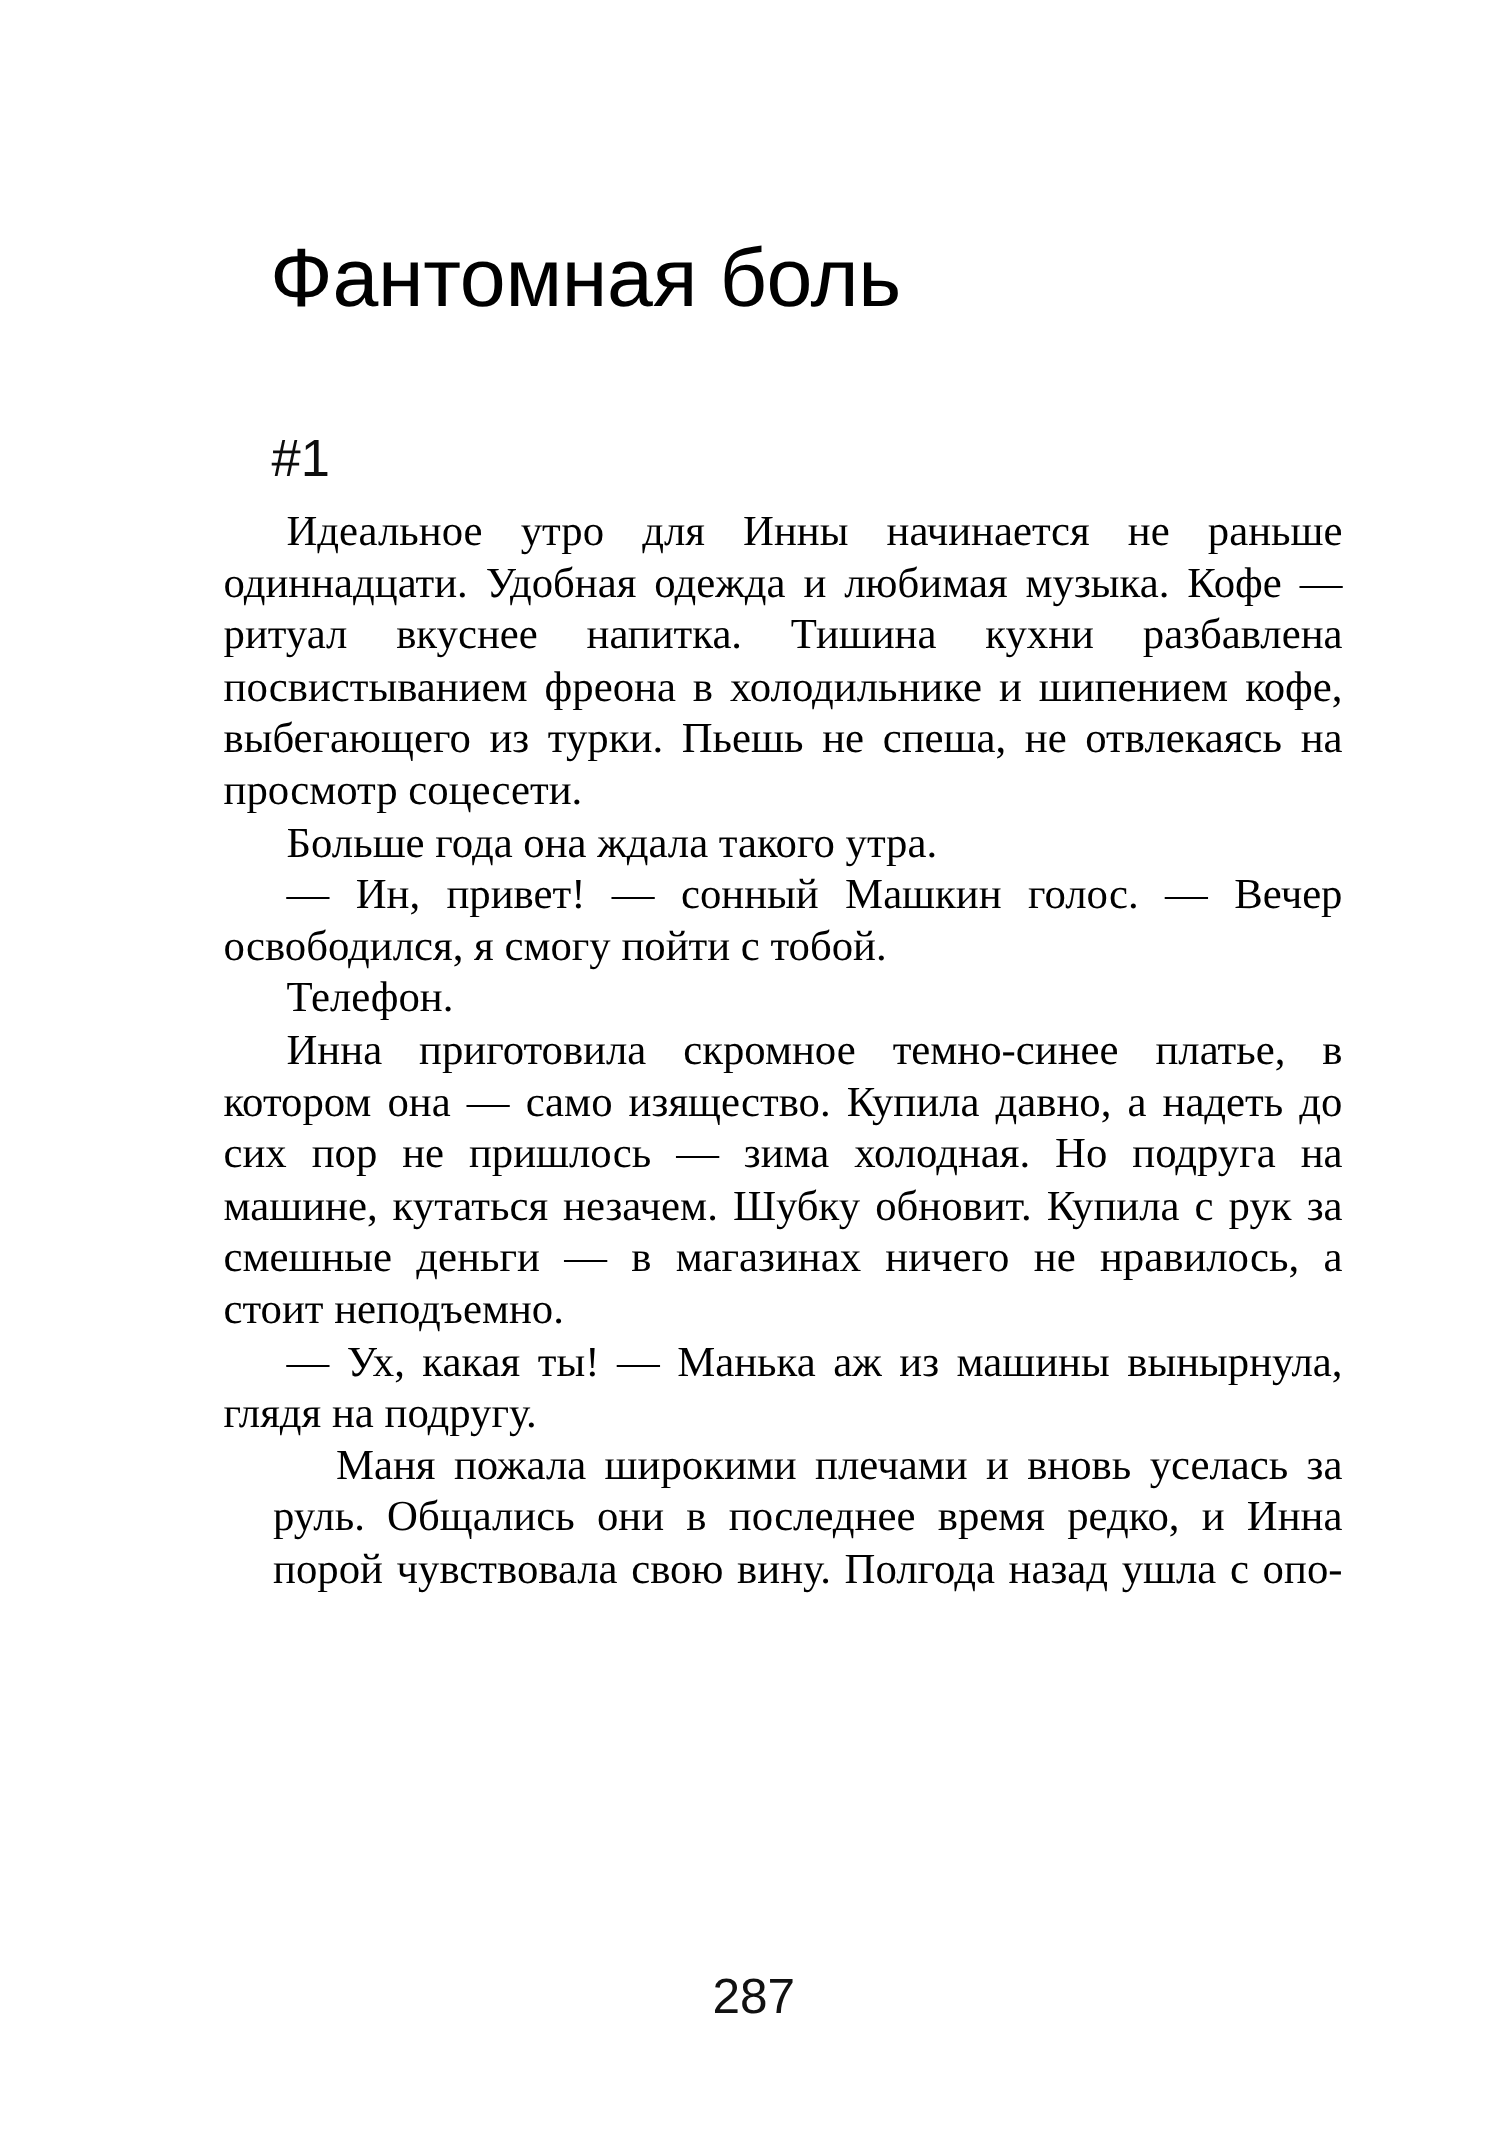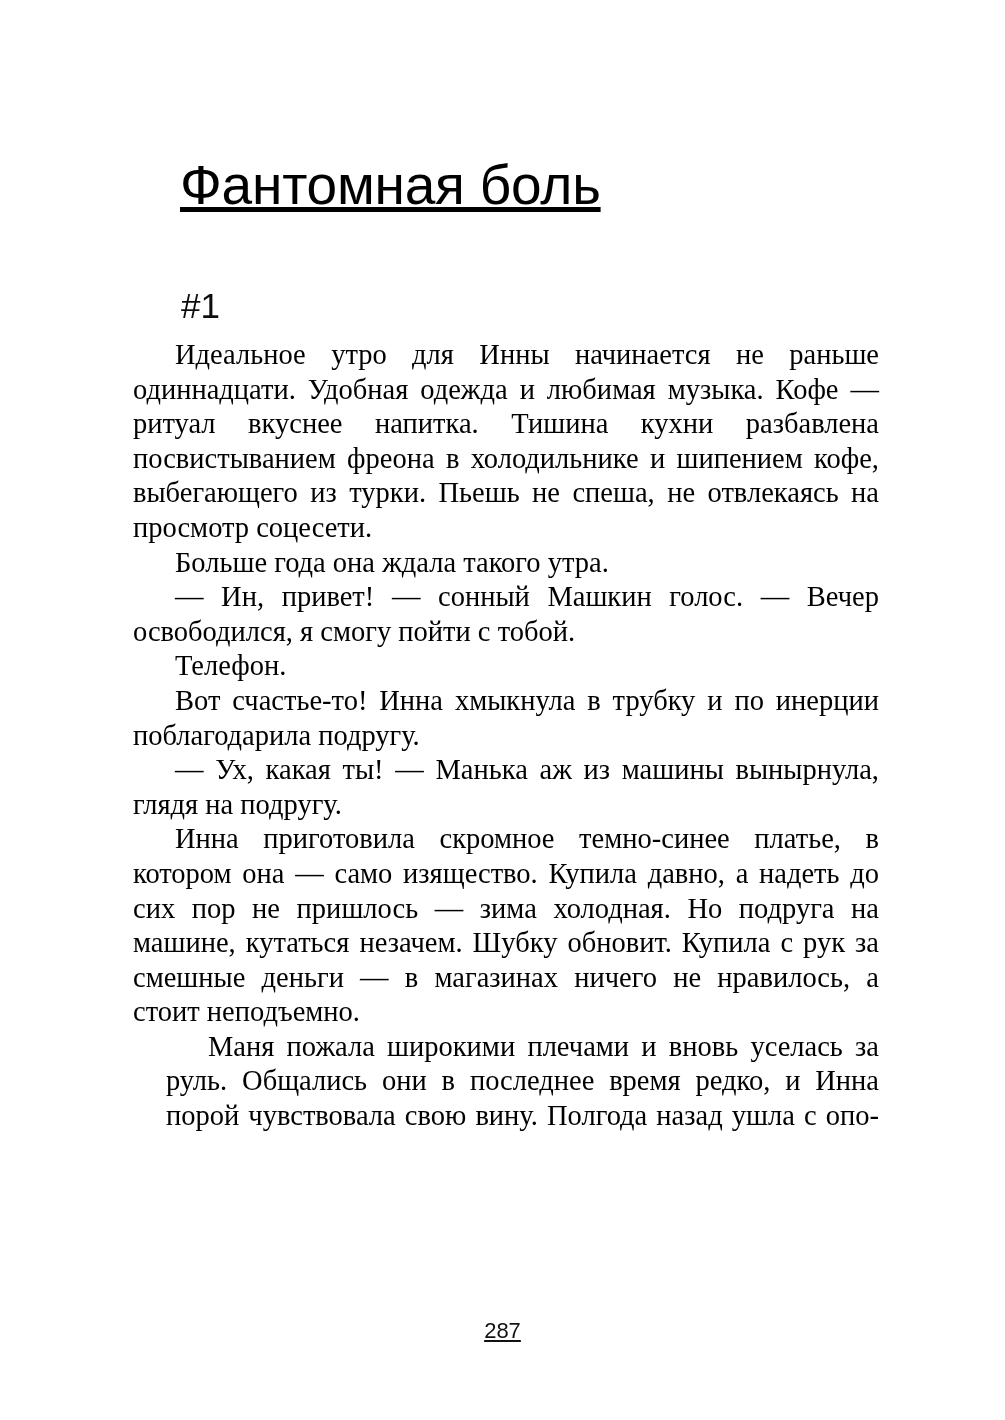--- a/index.html
+++ b/index.html
@@ -21,35 +21,34 @@
     left: 180px;
     top: 117px;
     width: 740px;
     font-family: "Liberation Sans", "DejaVu Sans", sans-serif;
     font-size: 55px;
     font-weight: 400;
     line-height: 62px;
     color: #000000;
     letter-spacing: -0.2px;
     white-space: nowrap;
-    text-decoration: underline;
   }
   .section-heading {
     position: absolute;
     left: 181px;
     top: 256px;
     font-family: "Liberation Sans", "DejaVu Sans", sans-serif;
     font-size: 35px;
     font-weight: 400;
     line-height: 42px;
     color: #0d0d0d;
   }
   .body-block {
     position: absolute;
-    left: 133px;
+    left: 149px;
     top: 338px;
     width: 746px;
     font-family: "Liberation Serif", "DejaVu Serif", serif;
     font-size: 28.5px;
     line-height: 34.6px;
     color: #000000;
     text-align: justify;
     text-justify: inter-word;
     hyphens: manual;
     -webkit-hyphens: manual;
@@ -69,41 +68,39 @@
     display: inline-block;
     width: 100%;
   }
   .page-number {
     position: absolute;
     left: 0;
     top: 1313px;
     width: 1005px;
     text-align: center;
     font-family: "Liberation Sans", "DejaVu Sans", sans-serif;
-    font-size: 22px;
+    font-size: 33px;
     line-height: 36px;
     color: #111111;
-    text-decoration: underline;
   }
 </style>
 </head>
 <body>
 
 <div class="page">
 
   <h1 class="chapter-title">Фантомная боль</h1>
 
   <h2 class="section-heading">#1</h2>
 
   <div class="body-block">
     <p>Идеальное утро для Инны начинается не раньше одиннадцати. Удобная одежда и любимая музыка. Кофе — ритуал вкуснее напитка. Тишина кухни разбавлена посвистыванием фреона в холодильнике и шипением кофе, выбегающего из турки. Пьешь не спеша, не отвлекаясь на просмотр соцесети.</p>
     <p>Больше года она ждала такого утра.</p>
     <p>— Ин, привет! — сонный Машкин голос. — Вечер освободился, я смогу пойти с тобой.</p>
     <p>Телефон.</p>
-    <p>Вот счастье-то! Инна хмыкнула в трубку и по инерции поблагодарила подругу.</p>
+    <p>Инна приготовила скромное темно-синее платье, в котором она — само изящество. Купила давно, а надеть до сих пор не пришлось — зима холодная. Но подруга на машине, кутаться незачем. Шубку обновит. Купила с рук за смешные деньги — в магазинах ничего не нравилось, а стоит неподъемно.</p>
     <p>— Ух, какая ты! — Манька аж из машины вынырнула, глядя на подругу.</p>
-    <p>Инна приготовила скромное темно-синее платье, в котором она — само изящество. Купила давно, а надеть до сих пор не пришлось — зима холодная. Но подруга на машине, кутаться незачем. Шубку обновит. Купила с рук за смешные деньги — в магазинах ничего не нравилось, а стоит неподъемно.</p>
     <p class="last-para continues">Маня пожала широкими плечами и вновь уселась за руль. Общались они в последнее время редко, и Инна порой чувствовала свою вину. Полгода назад ушла с опо-</p>
   </div>
 
   <div class="page-number">287</div>
 
 </div>
 
 </body></html>

